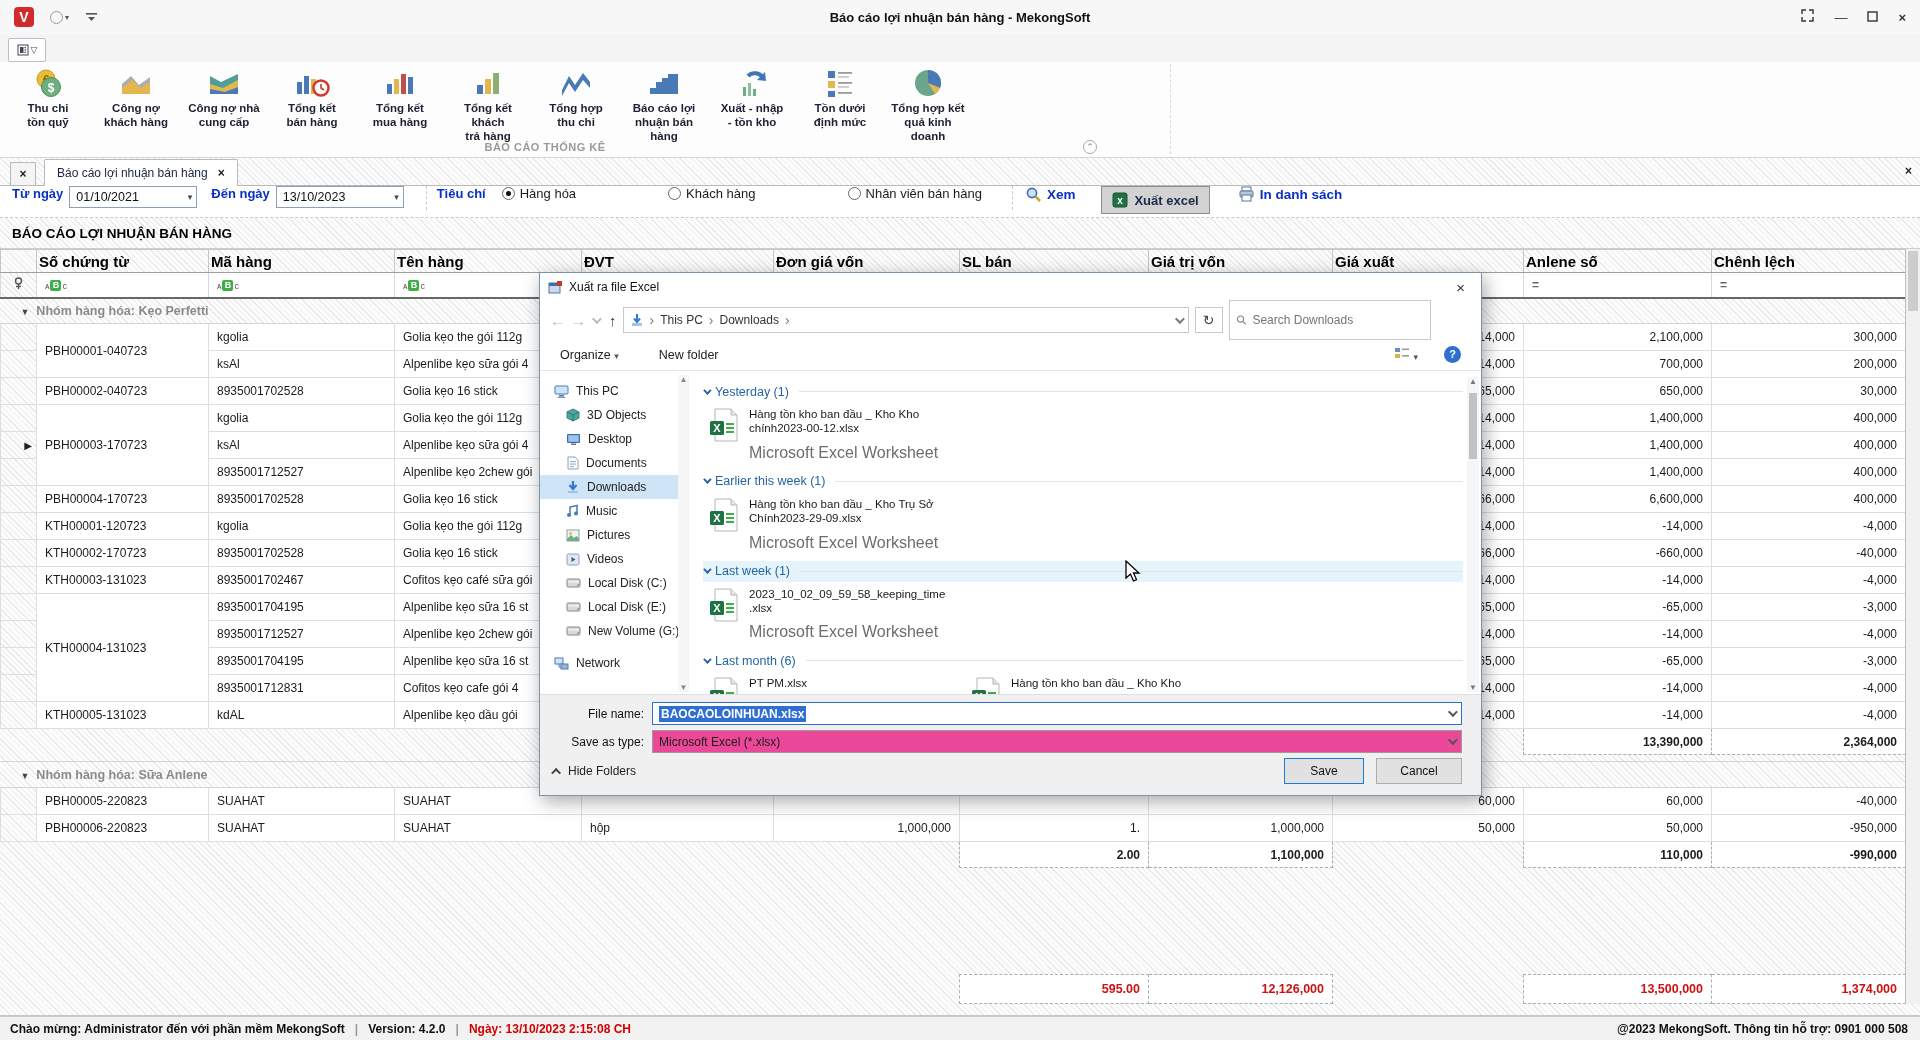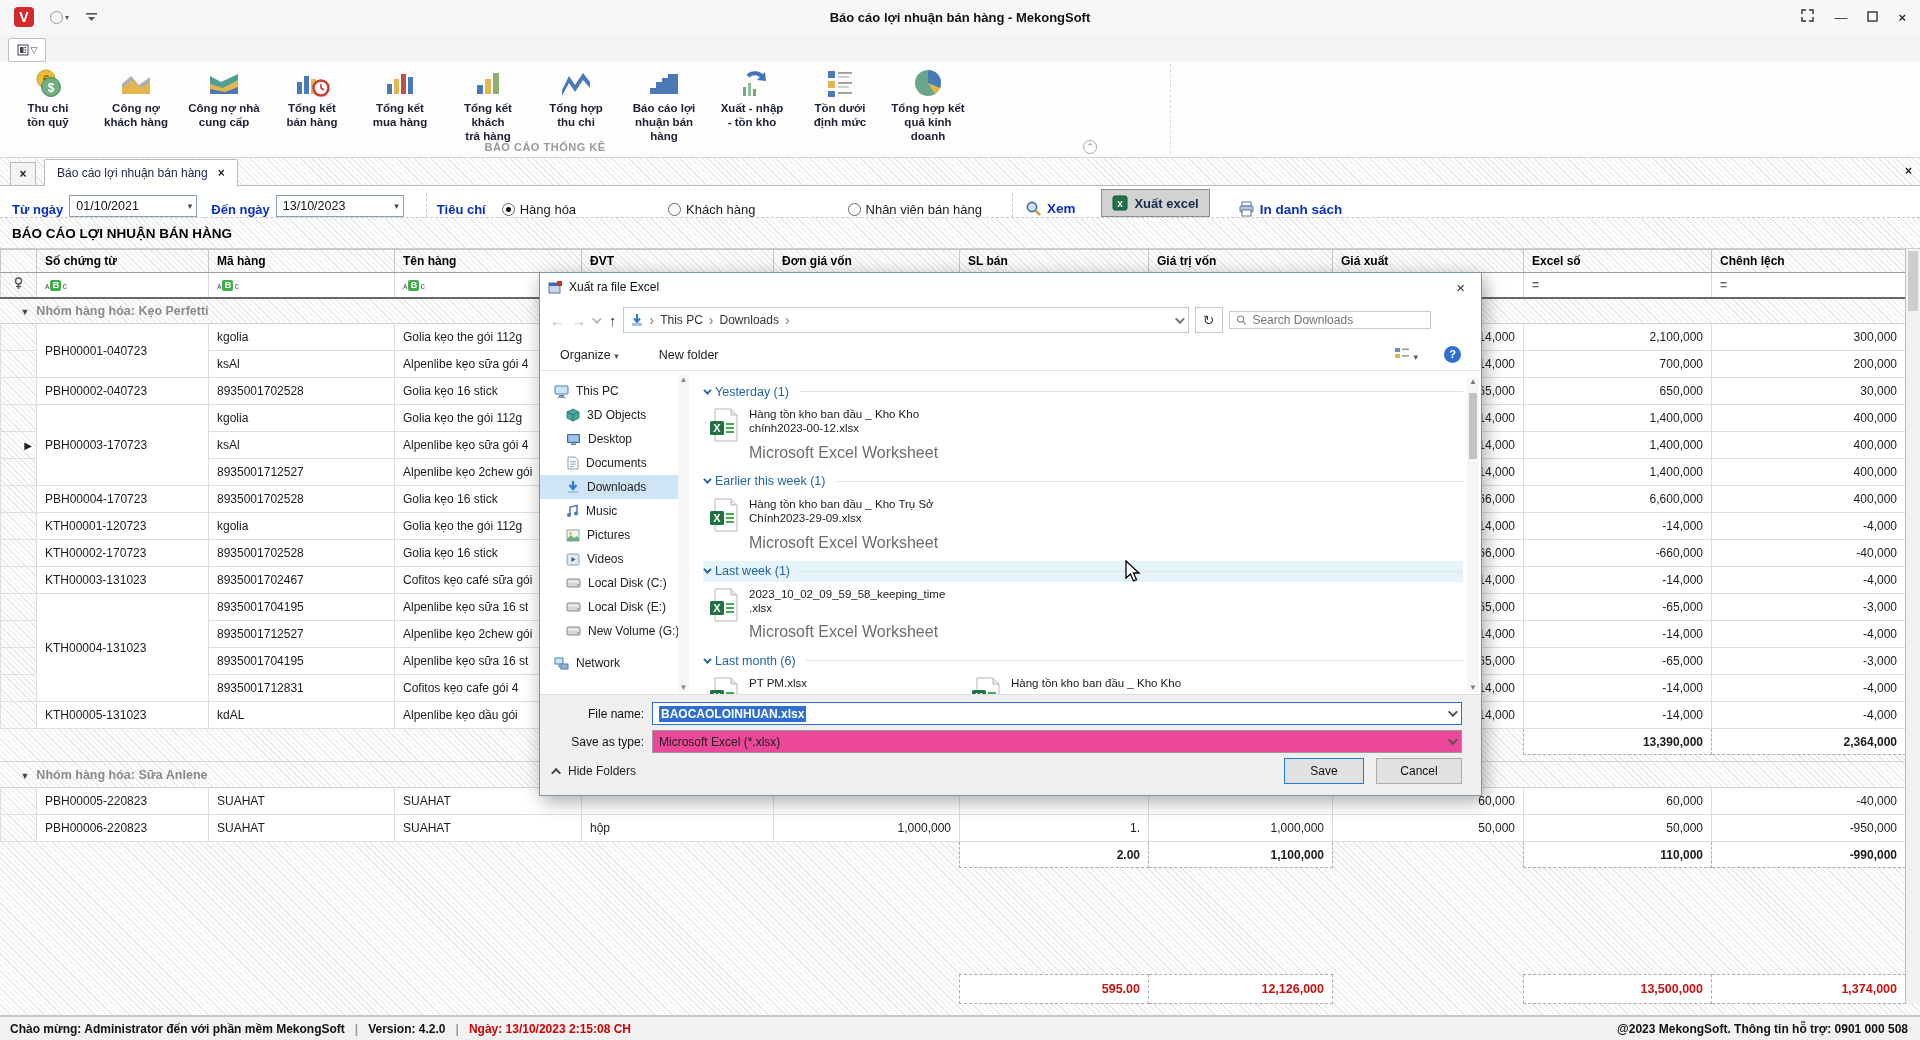--- a/index.html
+++ b/index.html
@@ -36,35 +36,35 @@
   #ribbon-sep { position:absolute; top:2px; left:1170px; height:90px; border-left:1px dashed #d9d9d9; }
 
   
   #doctabs { top:158px; left:0; width:1920px; height:28px; border-bottom:1px solid #b9b9b9; }
   .dtab-close { position:absolute; left:10px; top:4px; width:26px; height:23px; border:1px solid #b9b9b9; border-bottom:none; background:#f4f4f4; font-weight:bold; text-align:center; line-height:22px; color:#222;}
   #doc-tab { position:absolute; left:44px; top:1px; height:27px; padding:0 12px; background:#fff; border:1px solid #b9b9b9; border-bottom:none; display:flex; align-items:center; gap:10px; font-size:12px; color:#1c2340; border-radius:2px 2px 0 0;}
   #doc-tab b.x, #doctabs .far-x { font-weight:bold; color:#222; }
   #doctabs .far-x { position:absolute; right:8px; top:6px; }
 
   
-  #filterbar { top:186px; left:0; width:1920px; height:32px; background:#fff; border-bottom:1px dashed #c9c9c9; display:flex; align-items:flex-end; }
+  #filterbar { top:186px; left:0; width:1920px; height:32px; background:#fff; border-bottom:1px dashed #c9c9c9; display:flex; align-items:flex-start; }
   .flabel { color:#0a2fc4; font-weight:bold; font-size:13px; }
   .combo { height:22px; border:1px solid #8ba0b5; background:#fff; display:flex; align-items:center; padding:0 4px 0 6px; font-size:12.5px; color:#111; }
   .combo .arr { margin-left:auto; font-size:9px; color:#444; padding-left:6px;}
   .vsep { height:24px; border-left:1px dashed #c9c9c9; margin:0 10px; }
   .radio { width:13px; height:13px; border:1px solid #666; border-radius:50%; display:inline-block; position:relative; background:#fff; vertical-align:-2px; margin-right:5px;}
   .radio.on::after { content:""; position:absolute; left:3px; top:3px; width:5px; height:5px; background:#111; border-radius:50%; }
   .fbtn { display:flex; align-items:center; gap:5px; font-weight:bold; color:#0a2fc4; font-size:13.5px; }
   #btn-export { height:28px; padding:0 10px; background:#d2d2d2; border:1px solid #8e8e8e; display:flex; align-items:center; gap:6px; font-weight:bold; color:#1b2a4a; font-size:13px; }
 
   
   #grid { top:218px; left:0; width:1920px; height:798px; border-bottom:1px solid #c6c6c6;}
   #report-title { position:absolute; top:0; left:0; width:1920px; height:31px; line-height:31px; padding-left:12px; font-weight:bold; font-size:13.5px; color:#000; border-bottom:1px solid #cecece;}
   table#rpt { position:absolute; top:31px; left:0; width:1905px; border-collapse:collapse; table-layout:fixed; }
-  #rpt th { height:23px; font-size:12px; font-weight:bold; text-align:left; padding:0 8px; border:1px solid #c6c6c6; border-bottom:1px solid #9e9e9e; color:#000; overflow:hidden; white-space:nowrap;}
+  #rpt th { height:23px; font-size:15px; font-weight:bold; text-align:left; padding:0 2px; border:1px solid #c6c6c6; border-bottom:1px solid #9e9e9e; color:#000; overflow:hidden; white-space:nowrap;}
   #rpt td { font-size:12px; overflow:hidden; white-space:nowrap; }
   #rpt tr.frow td { height:25px; background:#fff; border:1px solid #d9d9d9; border-bottom:2px solid #686868; padding:0 8px;}
   #rpt tr.frow td.ind { background:transparent; }
   #rpt tr.drow td { height:27px; background:#fff; border:1px solid #dedede; padding:0 8px; }
   #rpt tr.drow td.ind { background:transparent; padding:0; text-align:right; }
   #rpt td.num, #rpt th.num-h { text-align:right; }
   #rpt td.ctr { }
   #rpt tr.grow td { height:26px; border-top:1px solid #d4d4d4; border-bottom:1px solid #d4d4d4; color:#8a8a8a; font-weight:bold; font-size:12.5px; padding-left:20px;}
   #rpt tr.trow td { height:26px; border:none; padding:0 8px;}
   #rpt tr.trow td.tbox { background:#fff; border:1px dashed #a7afb8; font-weight:bold; text-align:right;}
@@ -90,21 +90,21 @@
   #dlg-titlebar { height:28px; display:flex; align-items:center; padding:0 8px; }
   #dlg-title { font-size:12px; color:#111; margin-left:6px;}
   #dlg-close { margin-left:auto; font-size:15px; color:#333; padding:0 8px; }
   #dlg-nav { height:38px; display:flex; align-items:center; padding:0 10px; gap:6px; }
   .nav-arr { font-size:15px; color:#b9b9b9; }
   .nav-arr.en { color:#3c3c3c; }
   #addressbar { width:566px; height:26px; border:1px solid #c9c9c9; display:flex; align-items:center; padding:0 6px; gap:6px; color:#333; }
   #addressbar .crumb-sep { color:#777; font-size:14px; }
   #addressbar .arr { margin-left:auto; }
   #refresh-btn { width:28px; height:26px; border:1px solid #c9c9c9; display:flex; align-items:center; justify-content:center; color:#444; font-size:14px;}
-  #searchbox { width:202px; height:18px; border:1px solid #c9c9c9; display:flex; align-items:center; padding:0 6px; gap:6px;}
+  #searchbox { width:202px; height:40px; border:1px solid #c9c9c9; display:flex; align-items:center; padding:0 6px; gap:6px;}
   #searchbox input { border:none; outline:none; width:100%; font-size:12px; color:#333; font-family:inherit;}
   #dlg-toolbar { height:32px; display:flex; align-items:center; padding:0 20px; gap:40px; color:#222; border-bottom:1px solid #e3e3e3; font-size:12.5px;}
   #dlg-toolbar .right { margin-left:auto; display:flex; align-items:center; gap:26px;}
   #help-btn { width:17px; height:17px; background:#2f6fd3; border-radius:50%; color:#fff; font-size:11px; font-weight:bold; text-align:center; line-height:17px;}
   #dlg-body { position:relative; height:325px; display:flex; }
   #dlg-sidebar { width:149px; padding-top:8px; position:relative; }
   .sb-item { height:24px; display:flex; align-items:center; gap:7px; padding-left:14px; font-size:12px; color:#222; white-space:nowrap;}
   .sb-item.child { padding-left:26px; }
   .sb-item.sel { background:#cfe4f7; }
   .sb-item.network { margin-top:8px; }
@@ -374,21 +374,21 @@
         <tr>
           <th class="hatch"></th>
           <th>Số chứng từ</th>
           <th>Mã hàng</th>
           <th>Tên hàng</th>
           <th>ĐVT</th>
           <th>Đơn giá vốn</th>
           <th>SL bán</th>
           <th>Giá trị vốn</th>
           <th>Giá xuất</th>
-          <th>Excel số</th>
+          <th>Anlene số</th>
           <th>Chênh lệch</th>
         </tr>
       </thead>
     <tbody id="rpt-body">
         <tr class="frow">
           <td class="ind" style="text-align:center;"><svg width="9" height="13" viewBox="0 0 9 13">
               <circle cx="4.5" cy="4" r="3" fill="none" stroke="#555" stroke-width="1.4"></circle>
               <line x1="4.5" y1="7" x2="4.5" y2="12" stroke="#555" stroke-width="1.4"></line>
               <line x1="2" y1="9.5" x2="7" y2="9.5" stroke="#555" stroke-width="1.4"></line>
             </svg></td>

